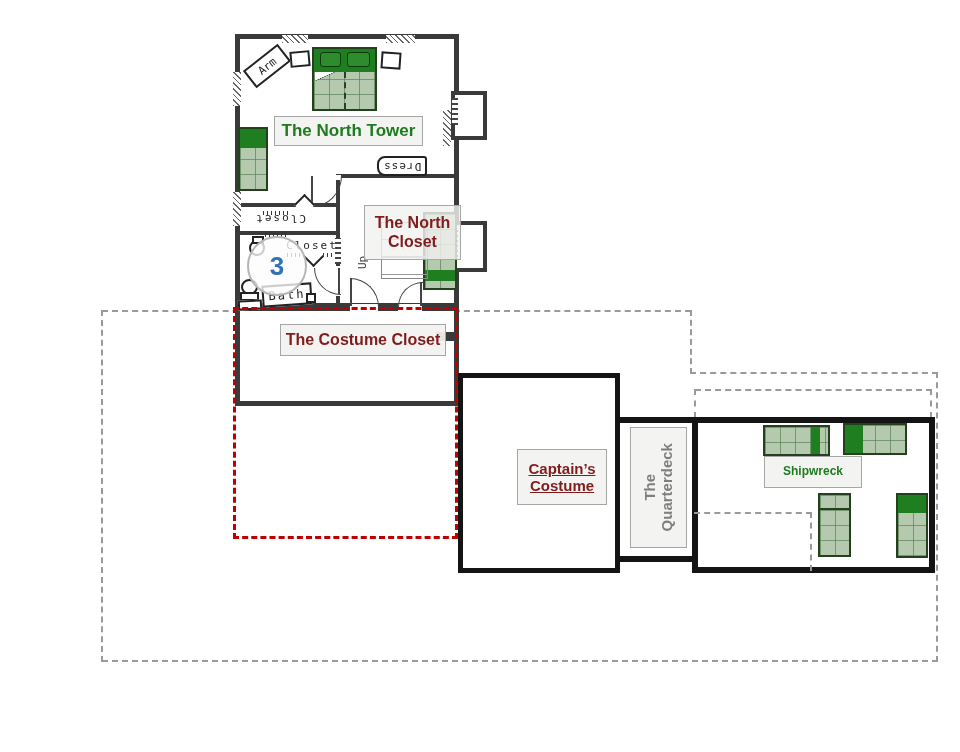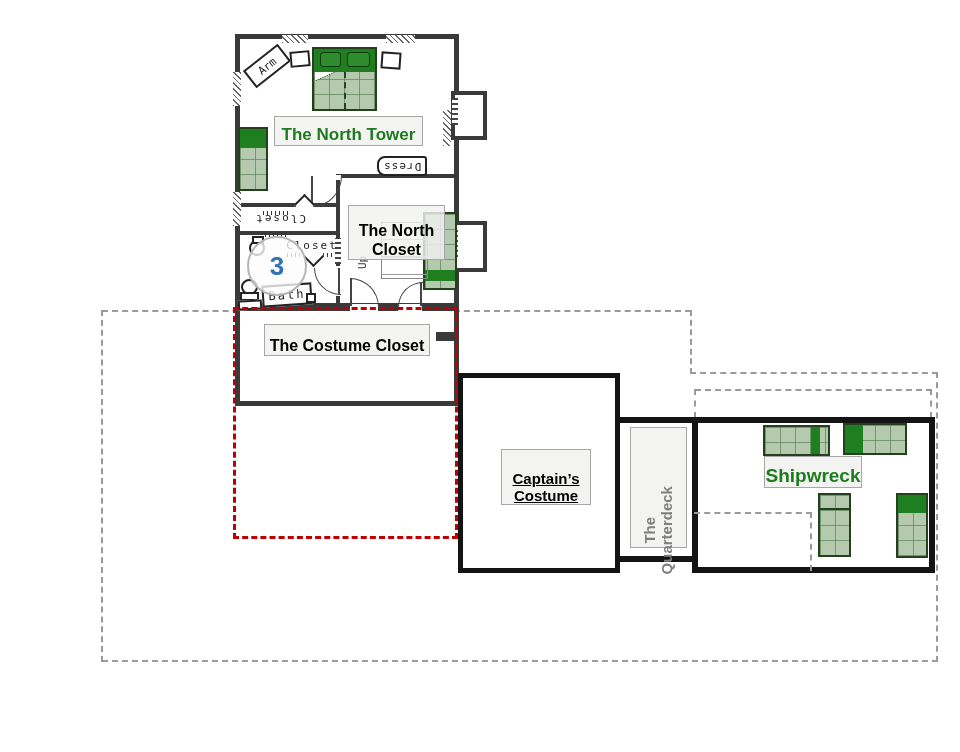--- a/index.html
+++ b/index.html
@@ -11,24 +11,24 @@
   .gdv{border-left:2px dashed #9a9a9a;width:0;z-index:1;}
   
   .rdash{border:3px dashed #c00000;z-index:12;pointer-events:none;}
   
   .room-n{border:5px solid #3a3a3a;background:#fff;z-index:2;}
   .room-b{background:#fff;z-index:2;}
   .wall{background:#3a3a3a;z-index:3;}
   .wallb{background:#141414;z-index:3;}
   
   .lbl{background:rgba(242,242,240,0.93);border:1.5px solid #a6a6a6;z-index:8;
-       display:flex;align-items:center;justify-content:flex-end;flex-direction:column;
+       display:flex;align-items:center;justify-content:center;flex-direction:column;
        font-weight:bold;text-align:center;line-height:1.15;}
   .lbl.green{color:#1e7b1e;}
-  .lbl.gray{color:#000000;}
+  .lbl.gray{color:#7f1d1d;margin-left:16px;}
   
   .bed{background-color:#b4c9ad;border:2px solid #24401f;z-index:4;
        background-image:linear-gradient(rgba(90,130,85,.7) 1px,transparent 1px),
                         linear-gradient(90deg,rgba(90,130,85,.7) 1px,transparent 1px);
        background-size:15px 15px;}
   .pillowband{position:absolute;background:#1f7e1f;z-index:5;}
   .pillow{position:absolute;background:#2e8b2e;border:1.5px solid #0c3c0c;border-radius:3px;z-index:6;}
   
   .box-f{background:#fff;border:2px solid #222;z-index:5;}
   .handtxt{font-family:"DejaVu Sans Mono",monospace;color:#222;z-index:6;}
@@ -185,21 +185,21 @@
   <div class="abs lbl gray" style="left:501px;top:449px;width:88px;height:54px;font-size:15px;text-decoration:underline;">
     <span>Captain’s</span>
     <span>Costume</span>
   </div>
   <div class="abs lbl" style="left:630px;top:427px;width:55px;height:119px;">
     <div class="vlabel-inner">
       <span style="display:block;">The</span>
       <span style="display:block;">Quarterdeck</span>
     </div>
   </div>
-  <div class="abs lbl green" style="left:764px;top:456px;width:96px;height:30px;font-size:19px;">
+  <div class="abs lbl green" style="left:764px;top:456px;width:96px;height:30px;font-size:12px;">
     <span>Shipwreck</span>
   </div>
 
   <div class="abs rdash" style="left:233px;top:307px;width:219px;height:226px;"></div>
 
   <div class="abs" id="marker" style="left:247px;top:236px;">
     <span>3</span>
   </div>
 
 </div>

